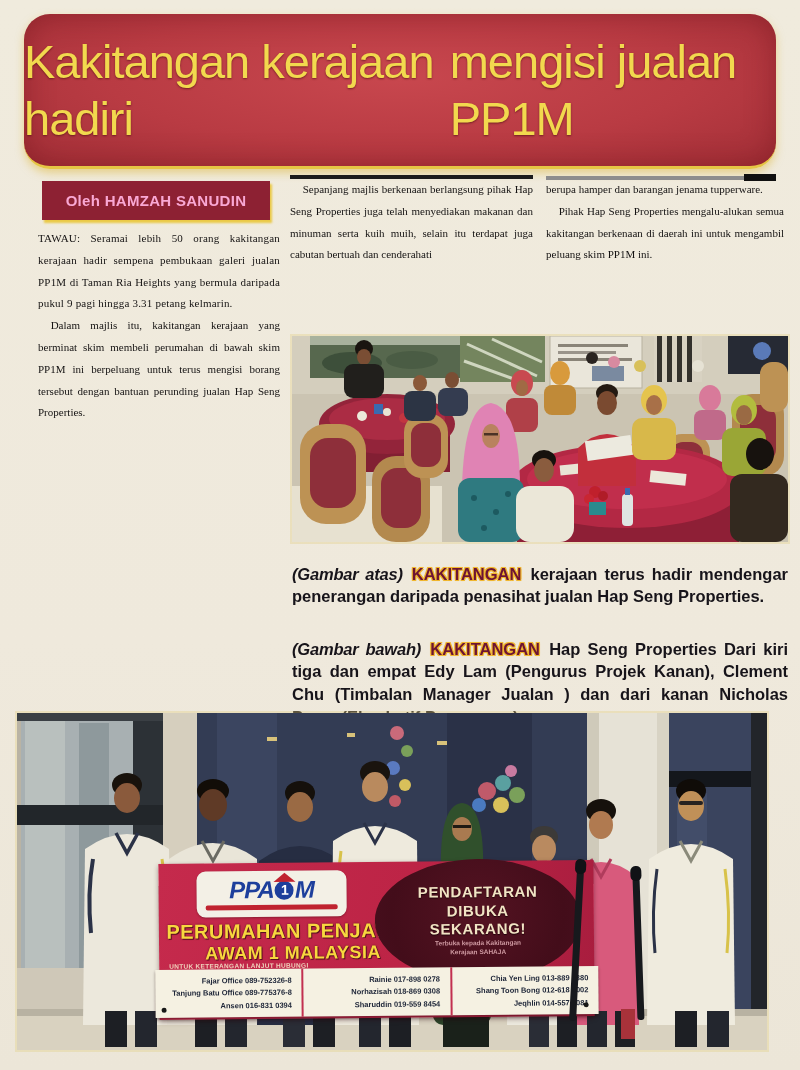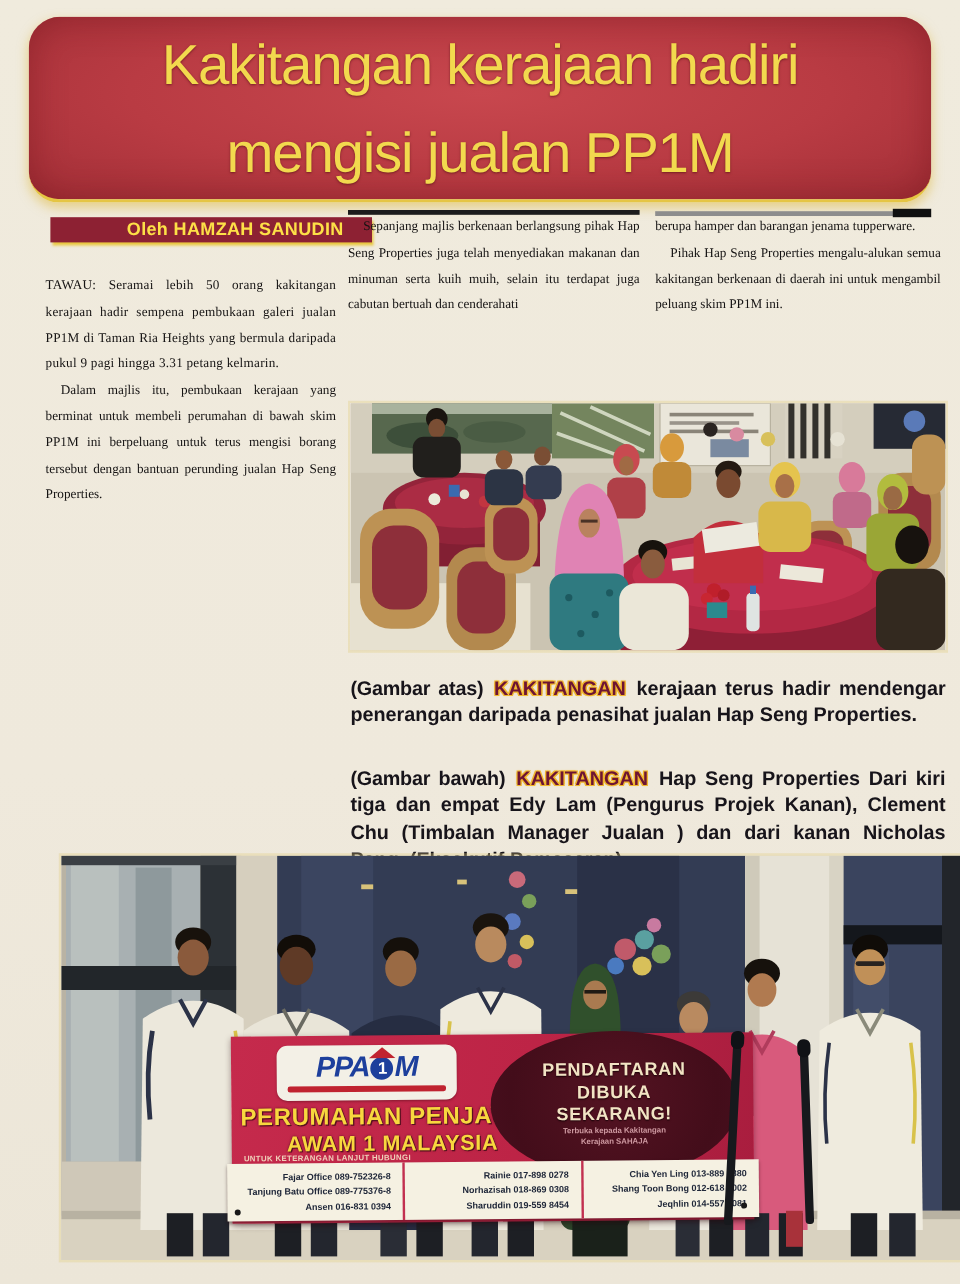--- a/index.html
+++ b/index.html
@@ -5,58 +5,58 @@
   html,body{margin:0;padding:0;}
   body{background:#d8d4c8;font-family:"Liberation Sans",sans-serif;}
   #paper{position:relative;width:800px;height:1070px;margin:0 auto;
          background:linear-gradient(180deg,#f0ebdd 0%,#efe9dc 60%,#ece6d8 100%);overflow:hidden;}
 
   
   .headline{position:absolute;left:24px;top:14px;width:752px;height:152px;border-radius:26px;
     background:radial-gradient(ellipse at 50% 42%,#c8474e 0%,#b93b43 55%,#a22f37 100%);
     border-bottom:3px solid #e5c544;
     box-shadow:0 4px 9px rgba(222,185,68,.55), inset 0 0 30px rgba(110,18,24,.45);
-    display:flex;flex-direction:column;align-items:center;justify-content:center;gap:16px;}
+    display:flex;flex-direction:row;align-items:center;justify-content:center;gap:16px;}
   .headline span{font-size:47px;line-height:1.22;color:#f2d94e;letter-spacing:-1px;
     text-shadow:0 1px 2px rgba(80,15,18,.65);}
 
   
   .rule{position:absolute;height:4px;}
   .rule-mid{left:290px;top:175px;width:243px;background:#1c1c1c;}
   .rule-right{left:546px;top:176px;width:200px;background:#8d8d8d;}
   .rule-tab{left:744px;top:174px;width:32px;height:7px;background:#101010;position:absolute;}
 
   
-  .byline{position:absolute;left:42px;top:181px;width:228px;height:21px;background:#8d2133;
-    color:#fde047;font-weight:bold;font-size:15px;letter-spacing:.3px;
+  .byline{position:absolute;left:42px;top:181px;width:228px;height:39px;background:#8d2133;
+    color:#f9a8d4;font-weight:bold;font-size:15px;letter-spacing:.3px;
     display:flex;align-items:center;justify-content:center;
-    box-shadow:2px 3px 2px rgba(233,199,62,.95);padding-left:40px;}
+    box-shadow:2px 3px 2px rgba(233,199,62,.95);}
 
   
   .bodycol{position:absolute;font-family:"Liberation Serif",serif;font-size:11px;line-height:21.8px;
     color:#151313;text-align:justify;}
   .bodycol p{margin:0;}
   .bodycol p.indent{text-indent:1.15em;}
   #col1{left:38px;top:228px;width:242px;}
   #col2{left:290px;top:179px;width:243px;}
   #col3{left:546px;top:179px;width:238px;}
   .lead{letter-spacing:.2px;}
 
   
   .photo{position:absolute;overflow:hidden;box-shadow:0 0 0 2px rgba(226,206,130,.35);}
   #photo-top{left:292px;top:336px;width:496px;height:206px;}
-  #photo-bottom{left:51px;top:713px;width:750px;height:337px;}
+  #photo-bottom{left:17px;top:713px;width:750px;height:337px;}
   .photo svg{display:block;}
 
   
   .caption{position:absolute;left:292px;width:496px;font-weight:bold;font-size:16.5px;
     line-height:1.38;color:#17141a;text-align:justify;}
   #caption-top{top:546px;}
   #caption-bottom{top:621px;}
-  .cap-prefix{font-weight:bold;letter-spacing:-.2px;}
+  .cap-prefix{font-style:italic;font-weight:bold;letter-spacing:-.2px;}
   .cap-highlight{color:#6d1433;padding:0 2px;
     text-shadow:0 0 2px #f0b62e,1px 1px 0 #f0b62e,-1px 1px 0 #f0b62e,1px -1px 0 #f0b62e,-1px -1px 0 #f0b62e;}
 
   
   .banner{position:absolute;left:142px;top:149px;width:435px;height:156px;z-index:4;
     transform:rotate(-.5deg);
     background:linear-gradient(100deg,#c52a4c 0%,#bd2446 55%,#a81d3e 100%);
     box-shadow:0 2px 5px rgba(40,5,12,.4);}
   .ppa-logo{position:absolute;left:38px;top:8px;width:150px;height:46px;background:#f3f0e6;
     border-radius:9px;display:flex;flex-direction:column;align-items:center;justify-content:center;
@@ -109,21 +109,21 @@
   <div class="rule rule-mid"></div>
   <div class="rule rule-right"></div>
   <div class="rule-tab"></div>
 
   <div class="byline">
     <span>Oleh HAMZAH SANUDIN</span>
   </div>
 
   <div id="col1" class="bodycol">
     <p class="lead">TAWAU: Seramai lebih 50 orang kakitangan kerajaan hadir sempena pembukaan galeri jualan PP1M di Taman Ria Heights yang bermula daripada pukul 9 pagi hingga 3.31 petang kelmarin.</p>
-    <p class="indent">Dalam majlis itu, pembukaan kerajaan yang berminat untuk membeli perumahan di bawah skim PP1M ini berpeluang untuk terus mengisi borang tersebut dengan bantuan perunding jualan Hap Seng Properties.</p>
+    <p class="indent">Dalam majlis itu, kakitangan kerajaan yang berminat skim membeli perumahan di bawah skim PP1M ini berpeluang untuk terus mengisi borang tersebut dengan bantuan perunding jualan Hap Seng Properties.</p>
   </div>
   <div id="col2" class="bodycol">
     <p class="indent">Sepanjang majlis berkenaan berlangsung pihak Hap Seng Properties juga telah menyediakan makanan dan minuman serta kuih muih, selain itu terdapat juga cabutan bertuah dan cenderahati</p>
   </div>
   <div id="col3" class="bodycol">
     <p>berupa hamper dan barangan jenama tupperware.</p>
     <p class="indent">Pihak Hap Seng Properties mengalu-alukan semua kakitangan berkenaan di daerah ini untuk mengambil peluang skim PP1M ini.</p>
   </div>
 
   <div id="photo-top" class="photo">

